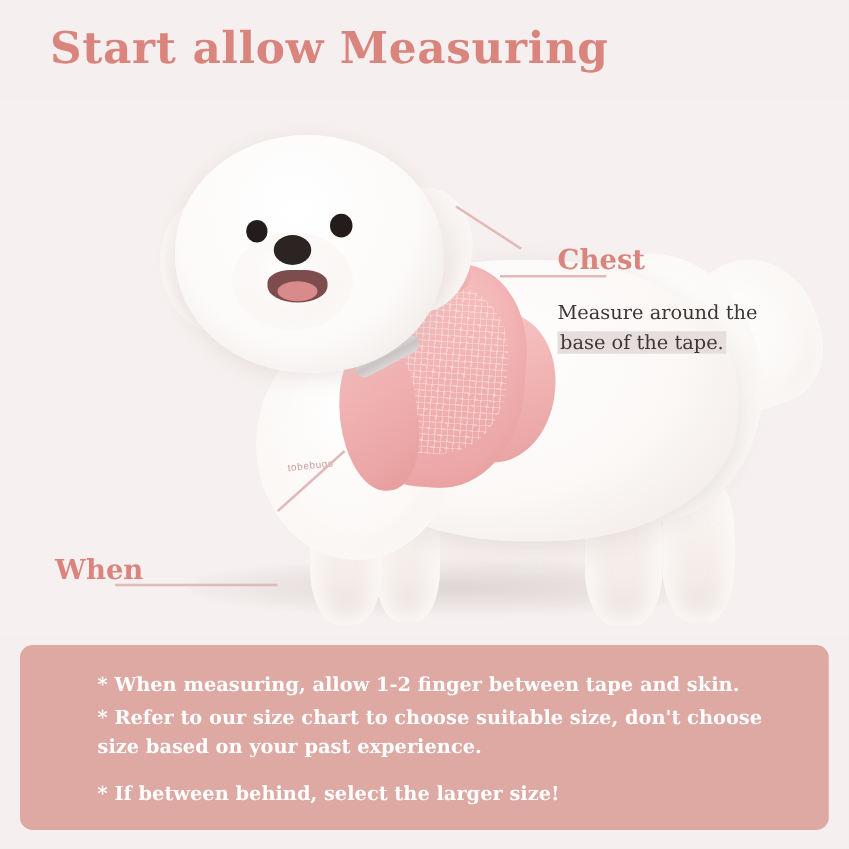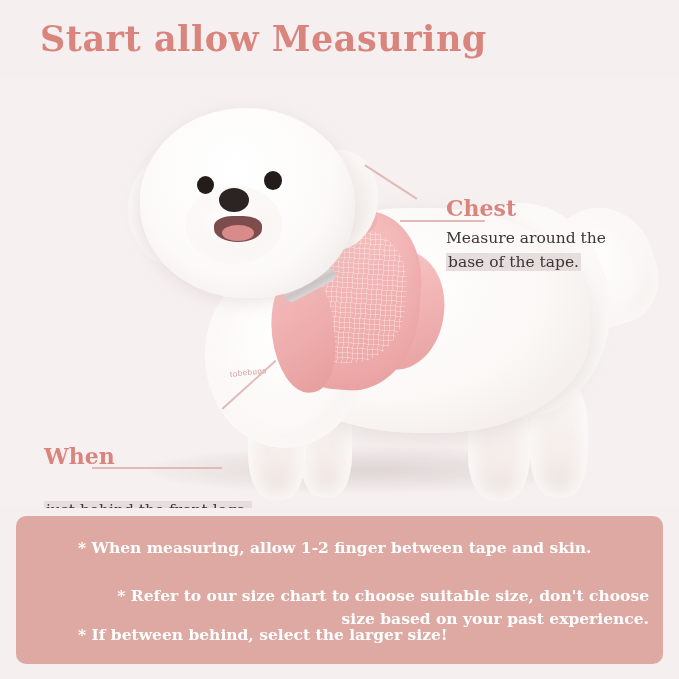--- a/index.html
+++ b/index.html
@@ -212,20 +212,21 @@
     font-weight: bold;
     font-size: 22px;
     color: #d9857e;
   }
   .callout-text {
     position: absolute;
     font-family: "DejaVu Serif", serif;
     font-size: 15.5px;
     color: #3e3636;
     line-height: 1.35;
+    margin-top: 12px;
   }
   .hl {
     background: #e6dedd;
     padding: 0 2px;
   }
 
   .chest-label { left: 446px; top: 117px; }
   .chest-line1 { left: 446px; top: 150px; }
   .chest-line2 { left: 446px; top: 174px; }
 
@@ -250,32 +251,31 @@
 
   
   .notes {
     position: absolute;
     left: 16px;
     top: 516px;
     width: 647px;
     height: 148px;
     background: #dda9a2;
     border-radius: 10px;
-    text-align: right;
   }
   .note {
     position: absolute;
     color: #ffffff;
     font-family: "DejaVu Serif", serif;
     font-weight: bold;
     font-size: 15.5px;
     line-height: 1.5;
   }
   .note-1 { left: 62px; top: 20px; }
-  .note-2 { left: 62px; top: 68px; width: 545px; margin-left: 26px; }
+  .note-2 { left: 62px; top: 46px; width: 545px; }
   .note-3 { left: 62px; top: 107px; }
 </style>
 </head>
 <body>
 
 <div class="page">
 
   <div class="title">Start allow Measuring</div>
 
   <div class="photo">

